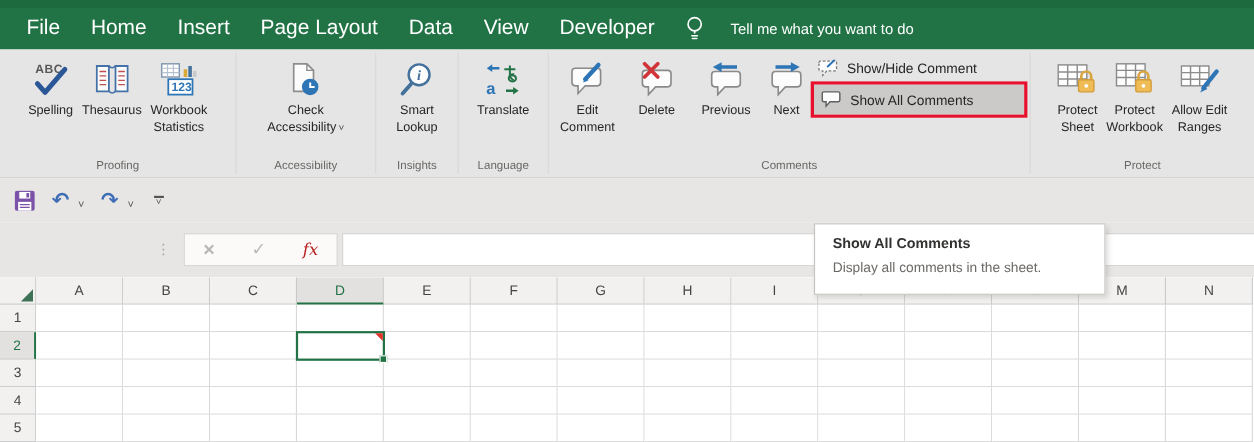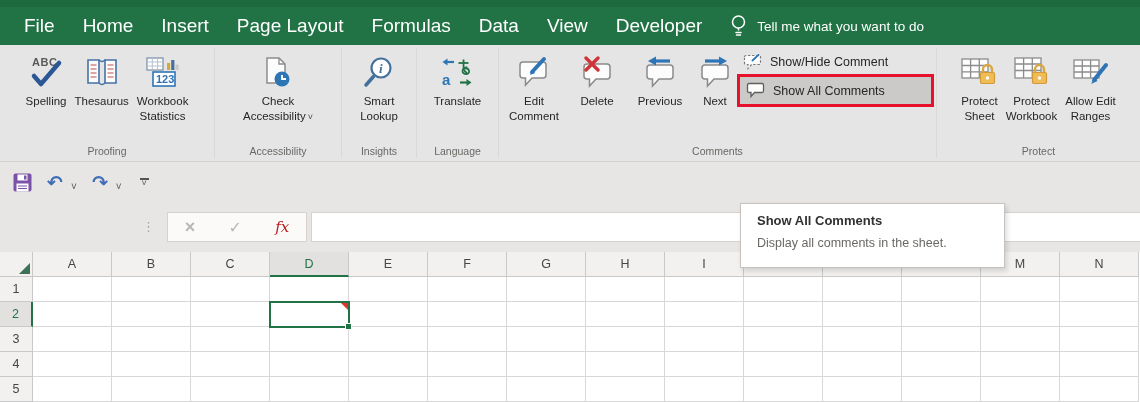--- a/index.html
+++ b/index.html
@@ -9,21 +9,21 @@
     background:#fff; font-family:"Liberation Sans","DejaVu Sans",sans-serif;
     -webkit-font-smoothing:antialiased;
   }
 
   
   .menubar { position:absolute; top:0; left:0; right:0; height:45px; background:#217346; }
   .titlebar-strip { position:absolute; top:0; left:0; right:0; height:7px; background:#1d6a3f; }
   .tabs { position:absolute; top:7px; left:0; right:0; height:38px; display:flex; align-items:stretch; padding-left:10px; }
   .tab { display:flex; align-items:center; padding:0 14px; color:#fff; font-size:19px; cursor:default; white-space:nowrap; }
   .tab.active { background:#f7f5f4; color:#217346; }
-  .tellme { display:flex; align-items:center; margin-left:14px; color:#fff; font-size:13.5px; gap:10px; }
+  .tellme { display:flex; align-items:center; margin-left:14px; color:#fff; font-size:13.5px; gap:24px; }
 
   
   .ribbon { position:absolute; top:45px; left:0; right:0; height:117px; background:#e5e5e5; border-bottom:1px solid #d5d2cf; display:flex; }
   .rgroup { position:relative; display:flex; flex-direction:column; }
   .gsep { width:1px; background:#dbd8d5; margin:3px 0; }
   .gbtns { flex:1; display:flex; justify-content:center; align-items:stretch; padding-top:3px; }
   .gbtns.left { justify-content:flex-start; padding-left:3px; }
   .glabel { height:17px; font-size:10.5px; color:#6a6865; text-align:center; line-height:15px; }
   .rbtn { display:flex; flex-direction:column; align-items:center; padding:2px 4px 0; cursor:default; }
   .ric { height:44px; display:flex; align-items:center; justify-content:center; }
@@ -84,21 +84,20 @@
 </head>
 <body>
 
 <div class="menubar">
   <div class="titlebar-strip"></div>
   <div class="tabs">
     <div class="tab">File</div>
     <div class="tab">Home</div>
     <div class="tab">Insert</div>
     <div class="tab">Page Layout</div>
-    <div class="tab">Formulas</div>
     <div class="tab">Data</div>
     <div class="tab">View</div>
     <div class="tab">Developer</div>
     <div class="tellme">
       <span>
         <svg width="17" height="26" viewBox="0 0 17 26">
           <circle cx="8.5" cy="9" r="6" fill="none" stroke="#fff" stroke-width="1.5"></circle>
           <path d="M8.5 15 v2.5" stroke="#fff" stroke-width="1.5"></path>
           <path d="M6 19.5 h5 M6.5 22 h4" stroke="#fff" stroke-width="1.5" stroke-linecap="round"></path>
         </svg>

